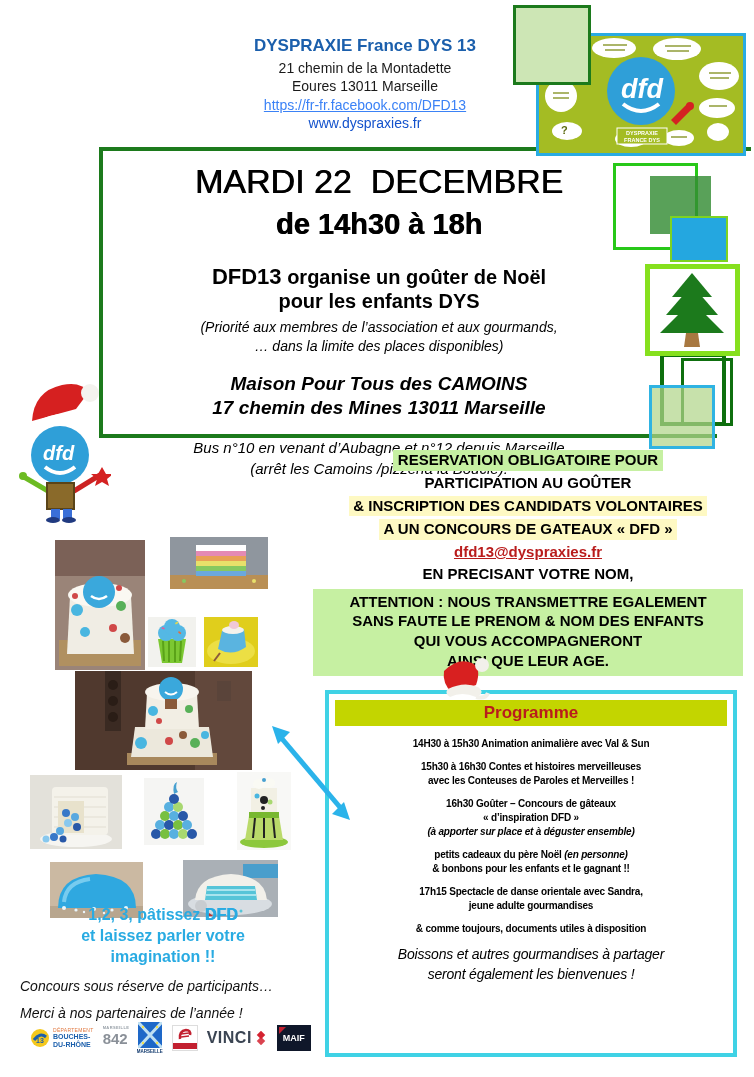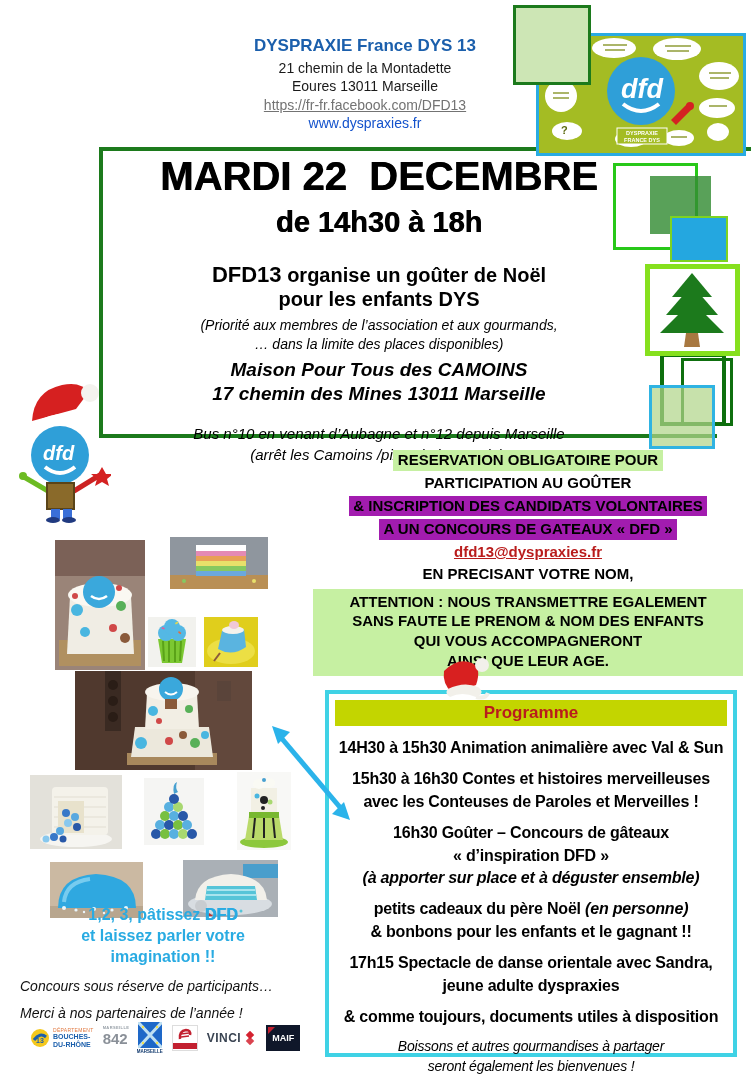--- a/index.html
+++ b/index.html
@@ -3,74 +3,74 @@
 <meta charset="utf-8">
 <style>
   * { margin:0; padding:0; box-sizing:border-box; }
   body { background:#fff; font-family:"Liberation Sans", sans-serif; }
   .flyer { position:relative; width:754px; height:1077px; background:#fff; overflow:hidden; }
 
   
   .header { position:absolute; left:180px; top:36px; width:370px; text-align:center; }
   .org-name { color:#1b5fac; font-weight:bold; font-size:17px; margin-bottom:4px; }
   .addr { color:#1a1a1a; font-size:14px; line-height:1.28; }
-  .link { color:#737373; font-size:14px; text-decoration:underline; display:inline-block; }
+  .link { color:#3b82f6; font-size:14px; text-decoration:underline; display:inline-block; }
   .site { color:#1352cc; font-size:14px; text-decoration:none; display:inline-block; }
 
   
   .sq { position:absolute; }
   .sq-topgreen { left:513px; top:5px; width:78px; height:80px; background:#cde6b5; border:3px solid #1c7a1c; z-index:6; }
   .logo-box { position:absolute; left:536px; top:33px; width:210px; height:123px; background:#a4bc23; border:3px solid #29abe2; z-index:5; }
   .outline-green { left:613px; top:163px; width:85px; height:87px; border:3px solid #28c818; z-index:4; }
   .fill-green { left:650px; top:176px; width:61px; height:58px; background:rgba(52,140,52,0.82); z-index:5; }
   .blue-square { left:670px; top:216px; width:58px; height:46px; background:#24a7e0; border:2px solid #7ed321; z-index:6; }
   .tree-box { left:645px; top:264px; width:95px; height:92px; background:#fff; border:5px solid #86e01e; z-index:7; }
   .outline-dark1 { left:660px; top:353px; width:66px; height:73px; border:4px solid #0e6f0e; z-index:4; }
   .outline-dark2 { left:681px; top:358px; width:52px; height:68px; border:3px solid #0e6f0e; z-index:4; }
   .cyan-square { left:649px; top:385px; width:66px; height:64px; background:rgba(178,214,138,0.72); border:3px solid #2fb3e2; z-index:6; }
 
   
   .gline { position:absolute; background:#1c7a1c; z-index:1; }
   .gline-top { left:99px; top:147px; width:652px; height:4px; }
   .gline-left { left:99px; top:147px; width:4px; height:291px; }
   .gline-bottom { left:99px; top:434px; width:618px; height:4px; }
   .main-content { position:absolute; left:103px; top:154px; width:552px; text-align:center; z-index:2; color:#000; }
-  .date-title { font-size:40px; font-weight:bold; white-space:pre; letter-spacing:0px; text-shadow:0.6px 0 0 currentColor; }
+  .date-title { font-size:34px; font-weight:normal; white-space:pre; letter-spacing:0px; text-shadow:0.6px 0 0 currentColor;margin-top:8px; }
   .time-title { font-size:29px; font-weight:bold; margin-top:7px; text-shadow:0.6px 0 0 currentColor; }
   .headline { font-size:20px; font-weight:bold; margin-top:23px; }
   .headline .org { font-size:22px; }
   .headline2 { font-size:20px; font-weight:bold; }
   .note { font-size:14px; font-style:italic; line-height:1.35; margin-top:5px; }
-  .venue { font-size:19px; font-weight:bold; font-style:italic; margin-top:4px; line-height:1.3; }
+  .venue { font-size:19px; font-weight:bold; font-style:italic; margin-top:16px; line-height:1.3; }
   .bus { font-size:15px; font-style:italic; margin-top:16px; line-height:1.4; }
 
   
   .mascot { position:absolute; left:16px; top:375px; z-index:3; }
 
   
   .reservation { position:absolute; left:313px; top:450px; width:430px; text-align:center; z-index:2; }
   .res-line { font-size:15px; font-weight:bold; color:#000; margin-bottom:3px; line-height:1.25; }
   .hl-green { background:#c6f0a2; padding:1px 5px; display:inline-block; }
-  .hl-cyan { background:#a21caf; padding:1px 4px; display:inline-block; }
+  .hl-cyan { background:#fef9c3; padding:1px 4px; display:inline-block; }
   .email { color:#b91c1c; font-weight:bold; text-decoration:underline; font-size:15px; }
   .attention { background:#c6f0a2; margin-top:5px; padding:3px 0 5px; }
   .attention div { font-size:15px; font-weight:bold; color:#000; line-height:1.32; }
 
   
   .photo { position:absolute; z-index:2; }
   .photo svg { display:block; }
 
   
   .arrow-wrap { position:absolute; left:262px; top:712px; z-index:3; }
   .hat-small { position:absolute; left:436px; top:655px; z-index:8; }
 
   
   .programme { position:absolute; left:325px; top:690px; width:412px; height:367px; border:4px solid #3fd2e5; background:#fff; z-index:2; padding:6px 6px 0; }
   .prog-title { background:#c3d500; text-align:center; font-size:17px; font-weight:bold; color:#b91c1c; padding:3px 0; margin-bottom:11px; }
-  .prog-item { text-align:center; font-size:16px; font-weight:bold; color:#000; line-height:1.4; margin-bottom:9px; letter-spacing:-0.2px; }
+  .prog-item { text-align:center; font-size:10px; font-weight:bold; color:#000; line-height:1.4; margin-bottom:9px; letter-spacing:-0.2px; }
   .prog-item .em { font-style:italic; }
   .prog-last { font-weight:normal; font-style:italic; font-size:14px; }
 
   
   .cta { position:absolute; left:18px; top:905px; width:290px; text-align:center; z-index:2; }
   .cta-line { color:#29abe2; font-size:16px; font-weight:bold; line-height:1.3; }
   .cta-line .heavy { font-weight:bold; text-shadow:0.7px 0 0 currentColor; }
   .foot-note { color:#111; font-size:14px; font-style:italic; text-align:left; margin-top:11px; padding-left:2px; }
 
   
@@ -79,21 +79,21 @@
   .p-dept .texts { display:flex; flex-direction:column; line-height:1.1; }
   .p-dept .t1 { color:#e07840; font-size:5px; letter-spacing:0.3px; }
   .p-dept .t2 { color:#1b5fac; font-size:7px; font-weight:bold; }
   .p-842 { color:#8a9098; font-size:15px; font-weight:bold; position:relative; }
   .p-842 .m { position:absolute; top:-5px; left:0; font-size:4px; color:#98a0a8; letter-spacing:0.4px; }
   .p-flag { display:flex; flex-direction:column; align-items:center; }
   .p-flag .m { color:#123a6e; font-size:4.5px; font-weight:bold; margin-top:1px; }
   .p-ce { width:26px; height:26px; background:#fff; border:1px solid #ddd; display:flex; align-items:center; justify-content:center; flex-direction:column; }
   .p-ce .band { width:100%; height:6px; background:#c22030; }
   .p-vinci { display:flex; align-items:center; gap:2px; }
-  .p-vinci .t { color:#3a4452; font-size:12px; font-weight:bold; letter-spacing:0.5px;text-align:right; }
+  .p-vinci .t { color:#3a4452; font-size:16px; font-weight:bold; letter-spacing:0.5px;text-align:right; }
   .p-maif { width:34px; height:26px; background:#0f172a; display:flex; align-items:center; justify-content:center; position:relative; }
   .p-maif .t { color:#fff; font-size:9px; font-weight:bold; }
   .p-maif .tri { position:absolute; left:2px; top:2px; width:0; height:0; border-left:7px solid #c22030; border-bottom:7px solid transparent; }
 </style>
 </head>
 <body>
 
 <div class="flyer">
 
   <div class="header">
@@ -448,21 +448,21 @@
       <div>16h30 Goûter – Concours de gâteaux</div>
       <div>« d’inspiration DFD »</div>
       <div class="em">(à apporter sur place et à déguster ensemble)</div>
     </div>
     <div class="prog-item">
       <div><span>petits cadeaux du père Noël </span><span class="em">(en personne)</span></div>
       <div>&amp; bonbons pour les enfants et le gagnant !!</div>
     </div>
     <div class="prog-item">
       <div>17h15 Spectacle de danse orientale avec Sandra,</div>
-      <div>jeune adulte dyspraxies</div>
+      <div>jeune adulte gourmandises</div>
     </div>
     <div class="prog-item">&amp; comme toujours, documents utiles à disposition</div>
     <div class="prog-item prog-last">
       <div>Boissons et autres gourmandises à partager</div>
       <div>seront également les bienvenues !</div>
     </div>
   </div>
 
   <div class="cta">
     <div class="cta-line"><span>1,2, 3, pâtissez </span><span class="heavy">DFD</span></div>

